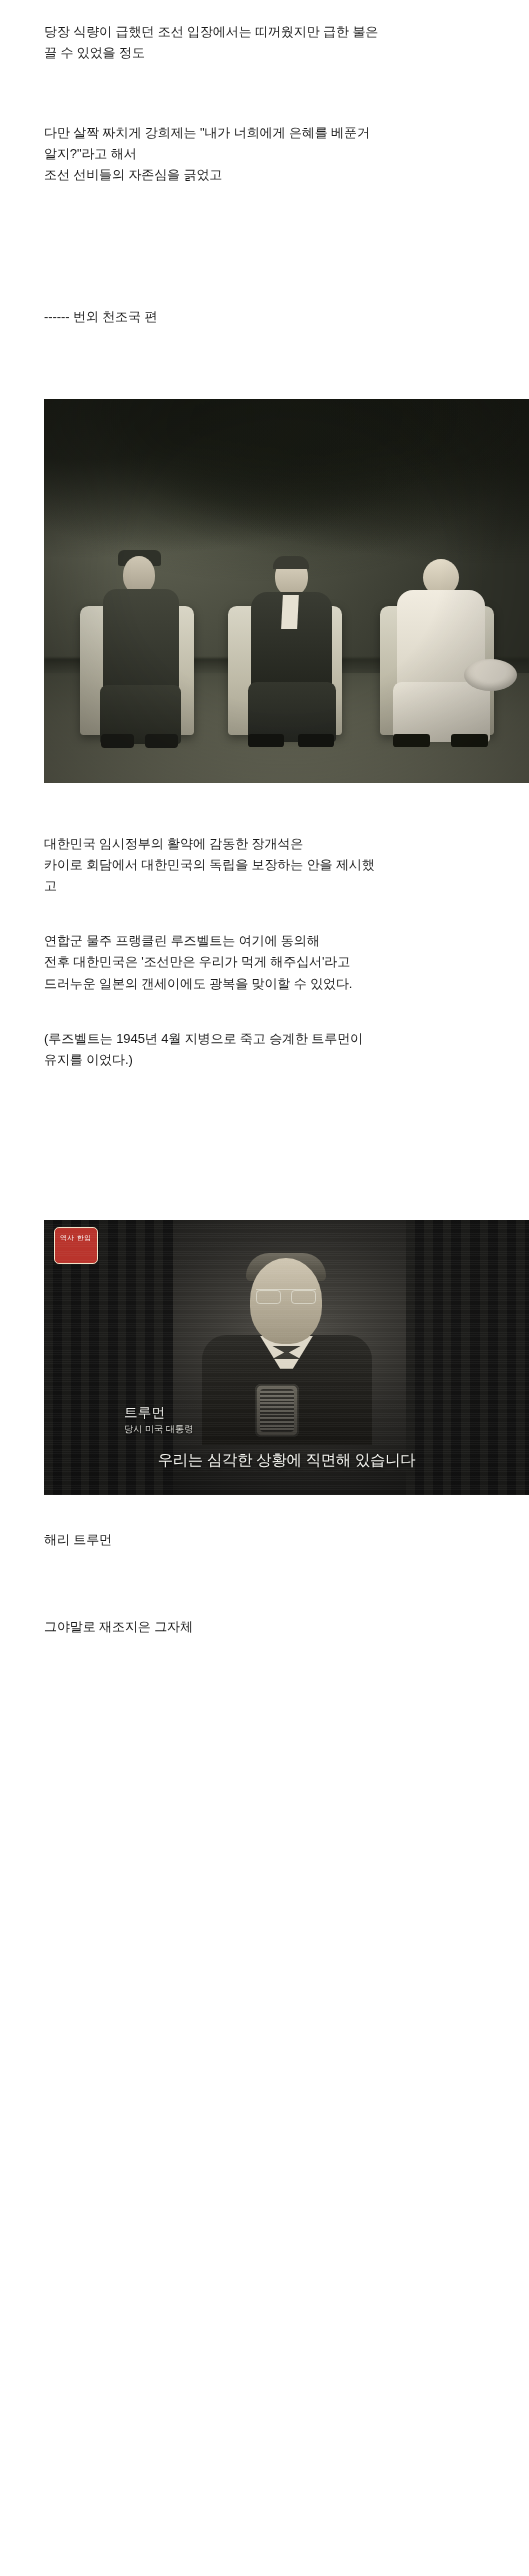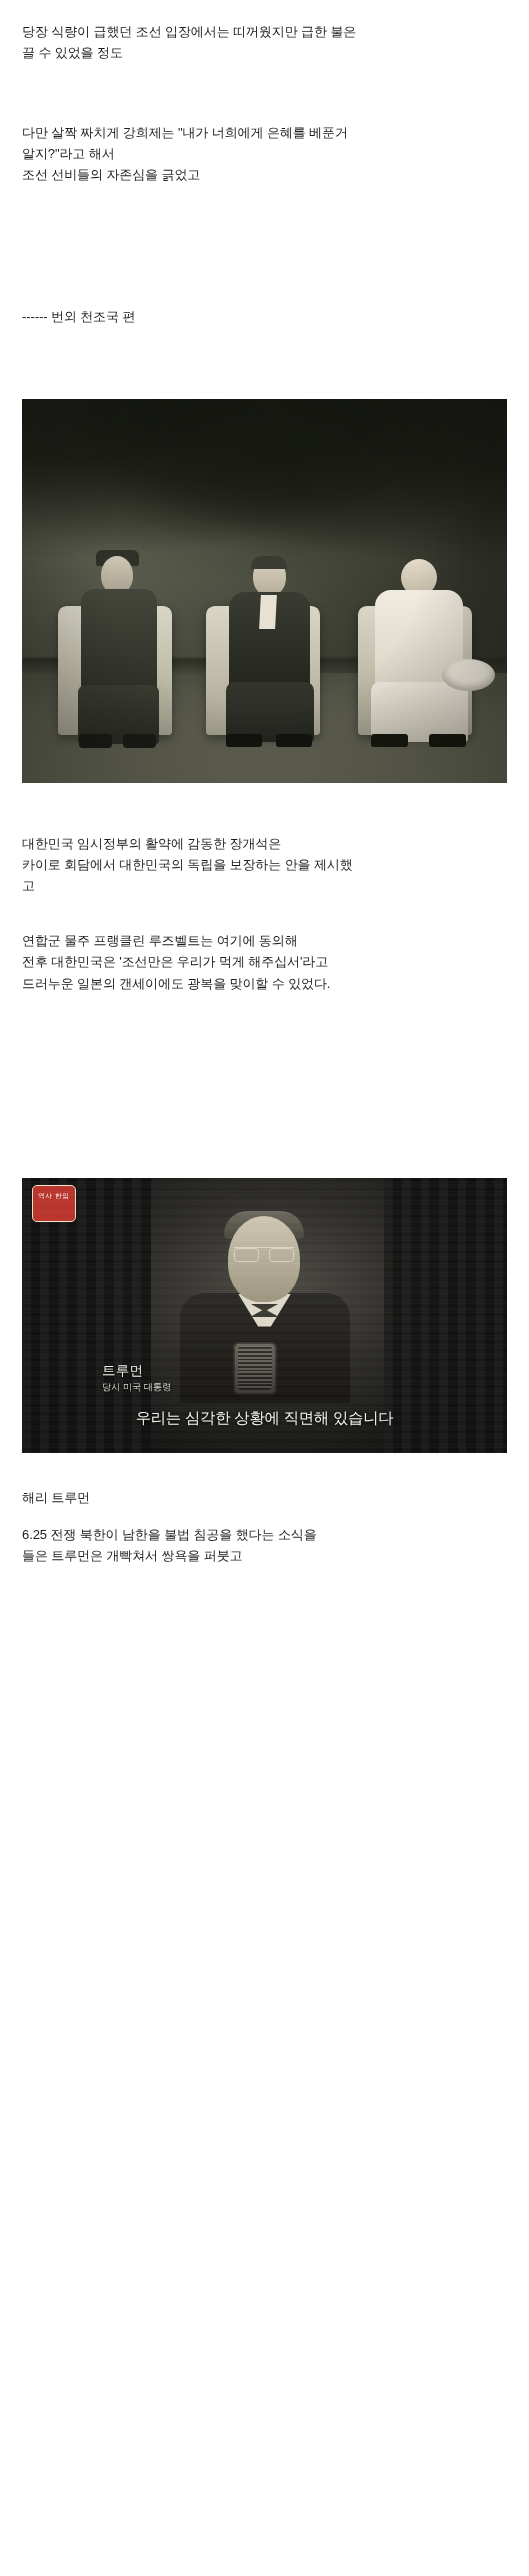--- a/index.html
+++ b/index.html
@@ -15,20 +15,21 @@
   .page {
     width: 530px;
     min-height: 2576px;
     position: relative;
     background: #ffffff;
     padding: 0;
     box-sizing: border-box;
   }
   .content {
     padding: 21px 22px 0 22px;
+    margin-left: 22px;
   }
   .para {
     font-size: 13px;
     line-height: 1.62;
     color: #1c1c1c;
     margin: 0 0 0 0;
     letter-spacing: -0.1px;
     word-break: keep-all;
     white-space: pre-wrap;
   }
@@ -373,20 +374,22 @@
 고</p>
 
     <div class="gap-md"></div>
 
     <p class="para">연합군 물주 프랭클린 루즈벨트는 여기에 동의해
 전후 대한민국은 '조선만은 우리가 먹게 해주십서'라고
 드러누운 일본의 갠세이에도 광복을 맞이할 수 있었다.</p>
 
     <div class="gap-md"></div>
 
+    <p class="para">(루즈벨트는 1945년 4월 지병으로 죽고 승계한 트루먼이
+유지를 이었다.)</p>
 
     <div class="gap-md"></div>
 
 
     <div class="gap-xxl"></div>
 
     <div class="photo2">
       <div class="p2-bg"></div>
       <div class="p2-curtain"></div>
       <div class="p2-curtain right"></div>
@@ -407,24 +410,23 @@
       <div class="p2-sub">우리는 심각한 상황에 직면해 있습니다</div>
       <div class="p2-grain"></div>
     </div>
 
     <div class="gap-md"></div>
 
     <p class="para">해리 트루먼</p>
 
     <div class="gap-sm"></div>
 
-    <p class="para">6.25 전쟁 북한이 남한을 불법 침공을 했다는 소식을
-들은 트루먼은 개빡쳐서 쌍욕을 퍼붓고</p>
 
     <div class="gap-sm"></div>
 
 
     <div class="gap-md"></div>
 
+    <p class="para">그야말로 재조지은 그자체</p>
 
   </div>
 </div>
 
 
 </body></html>

